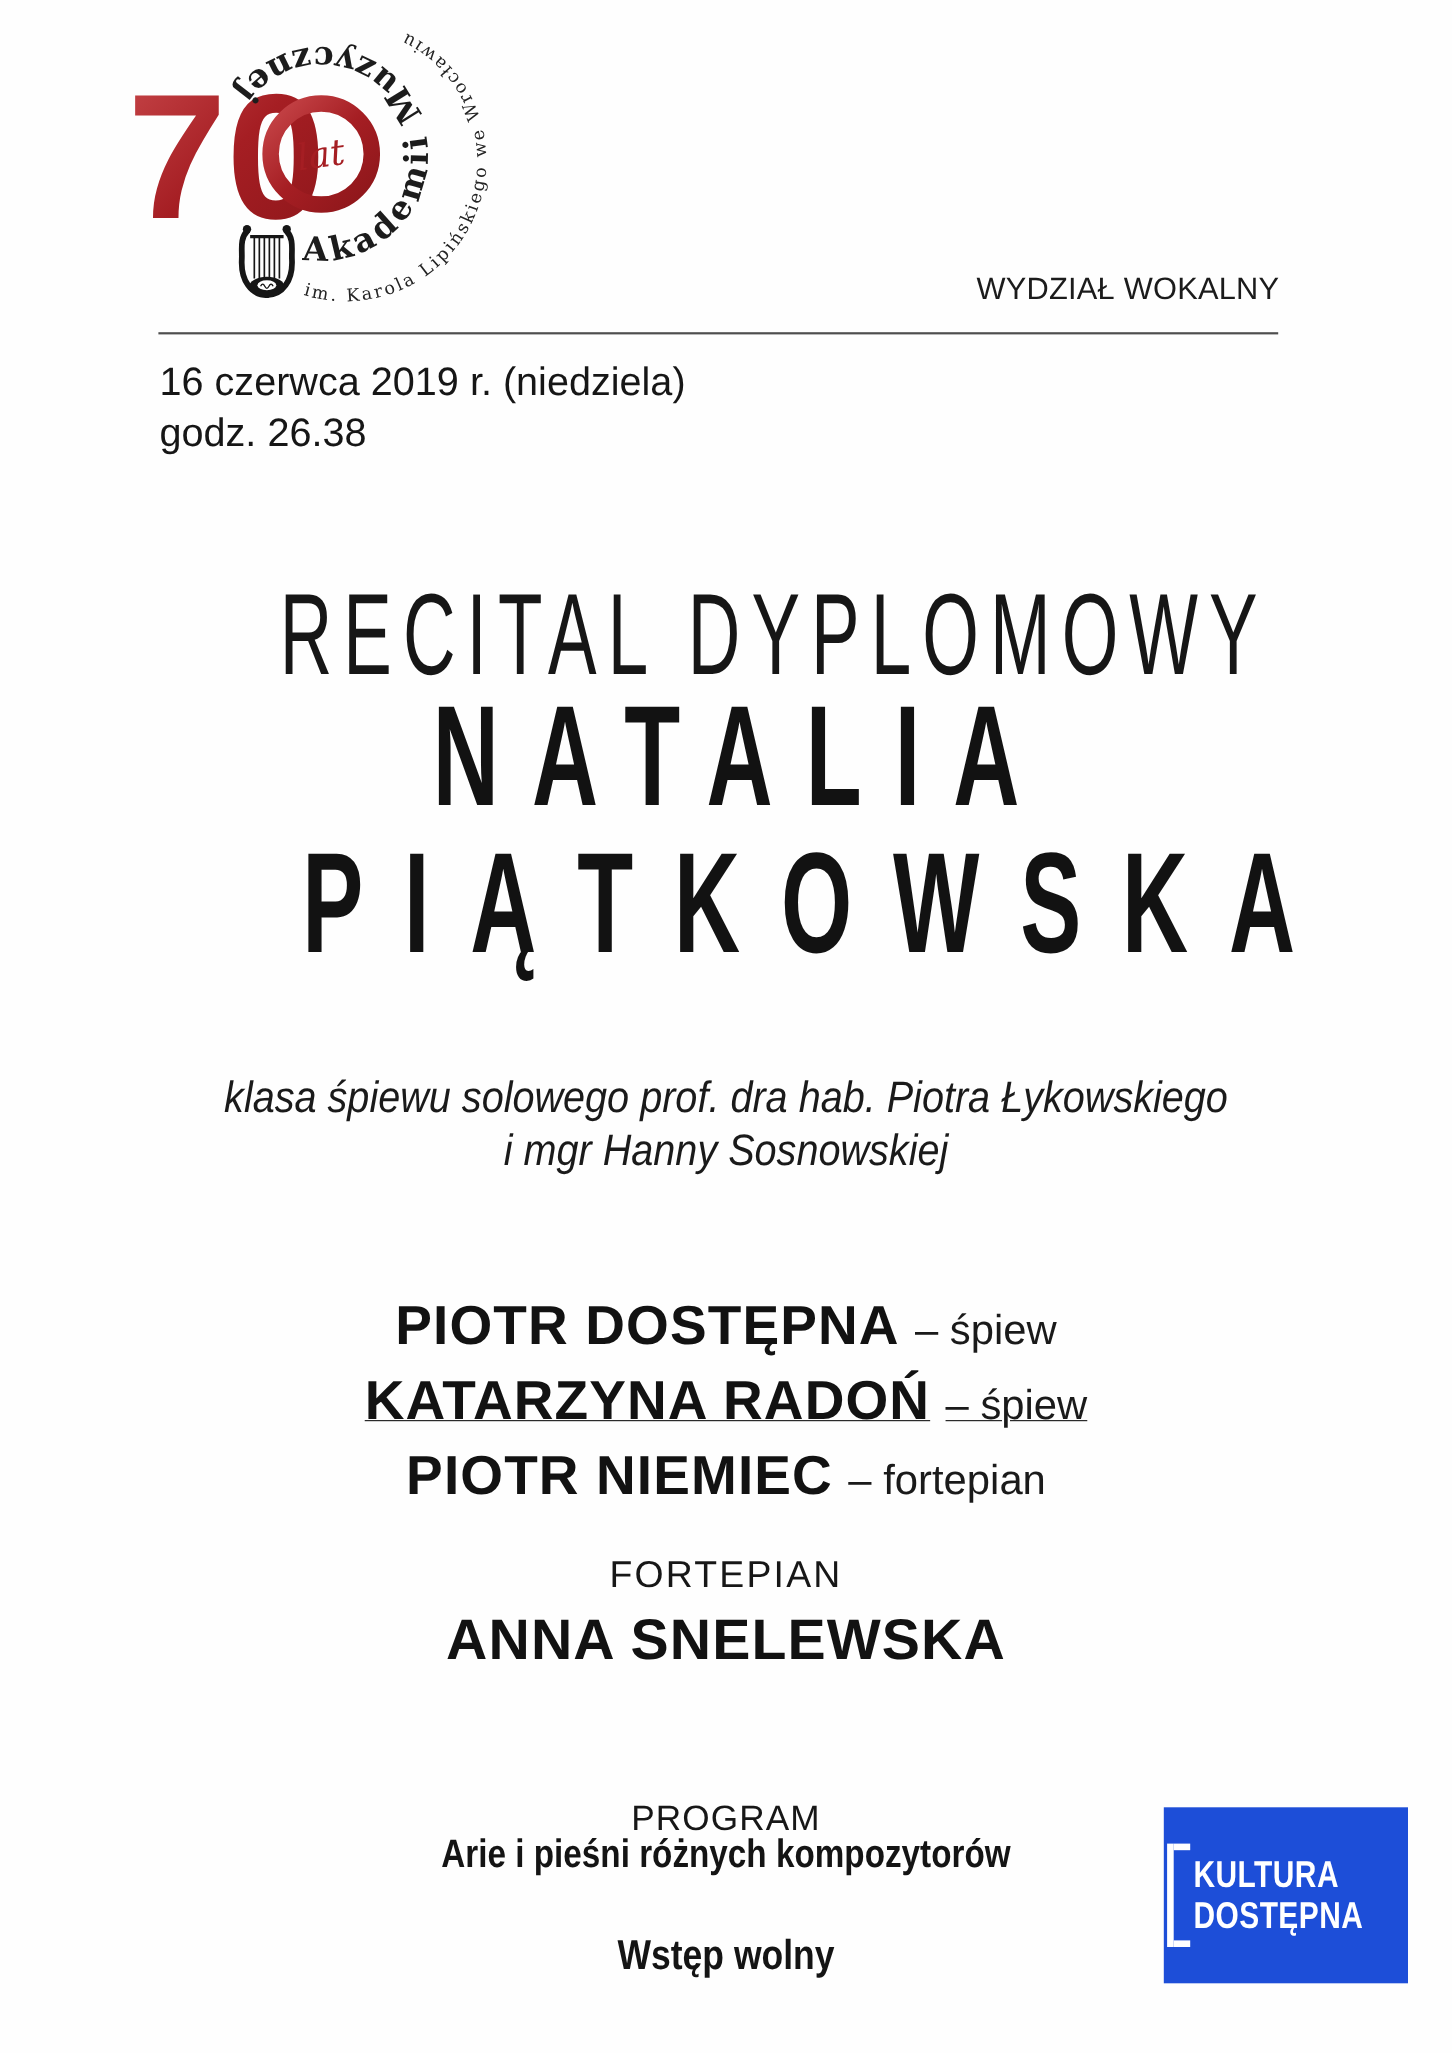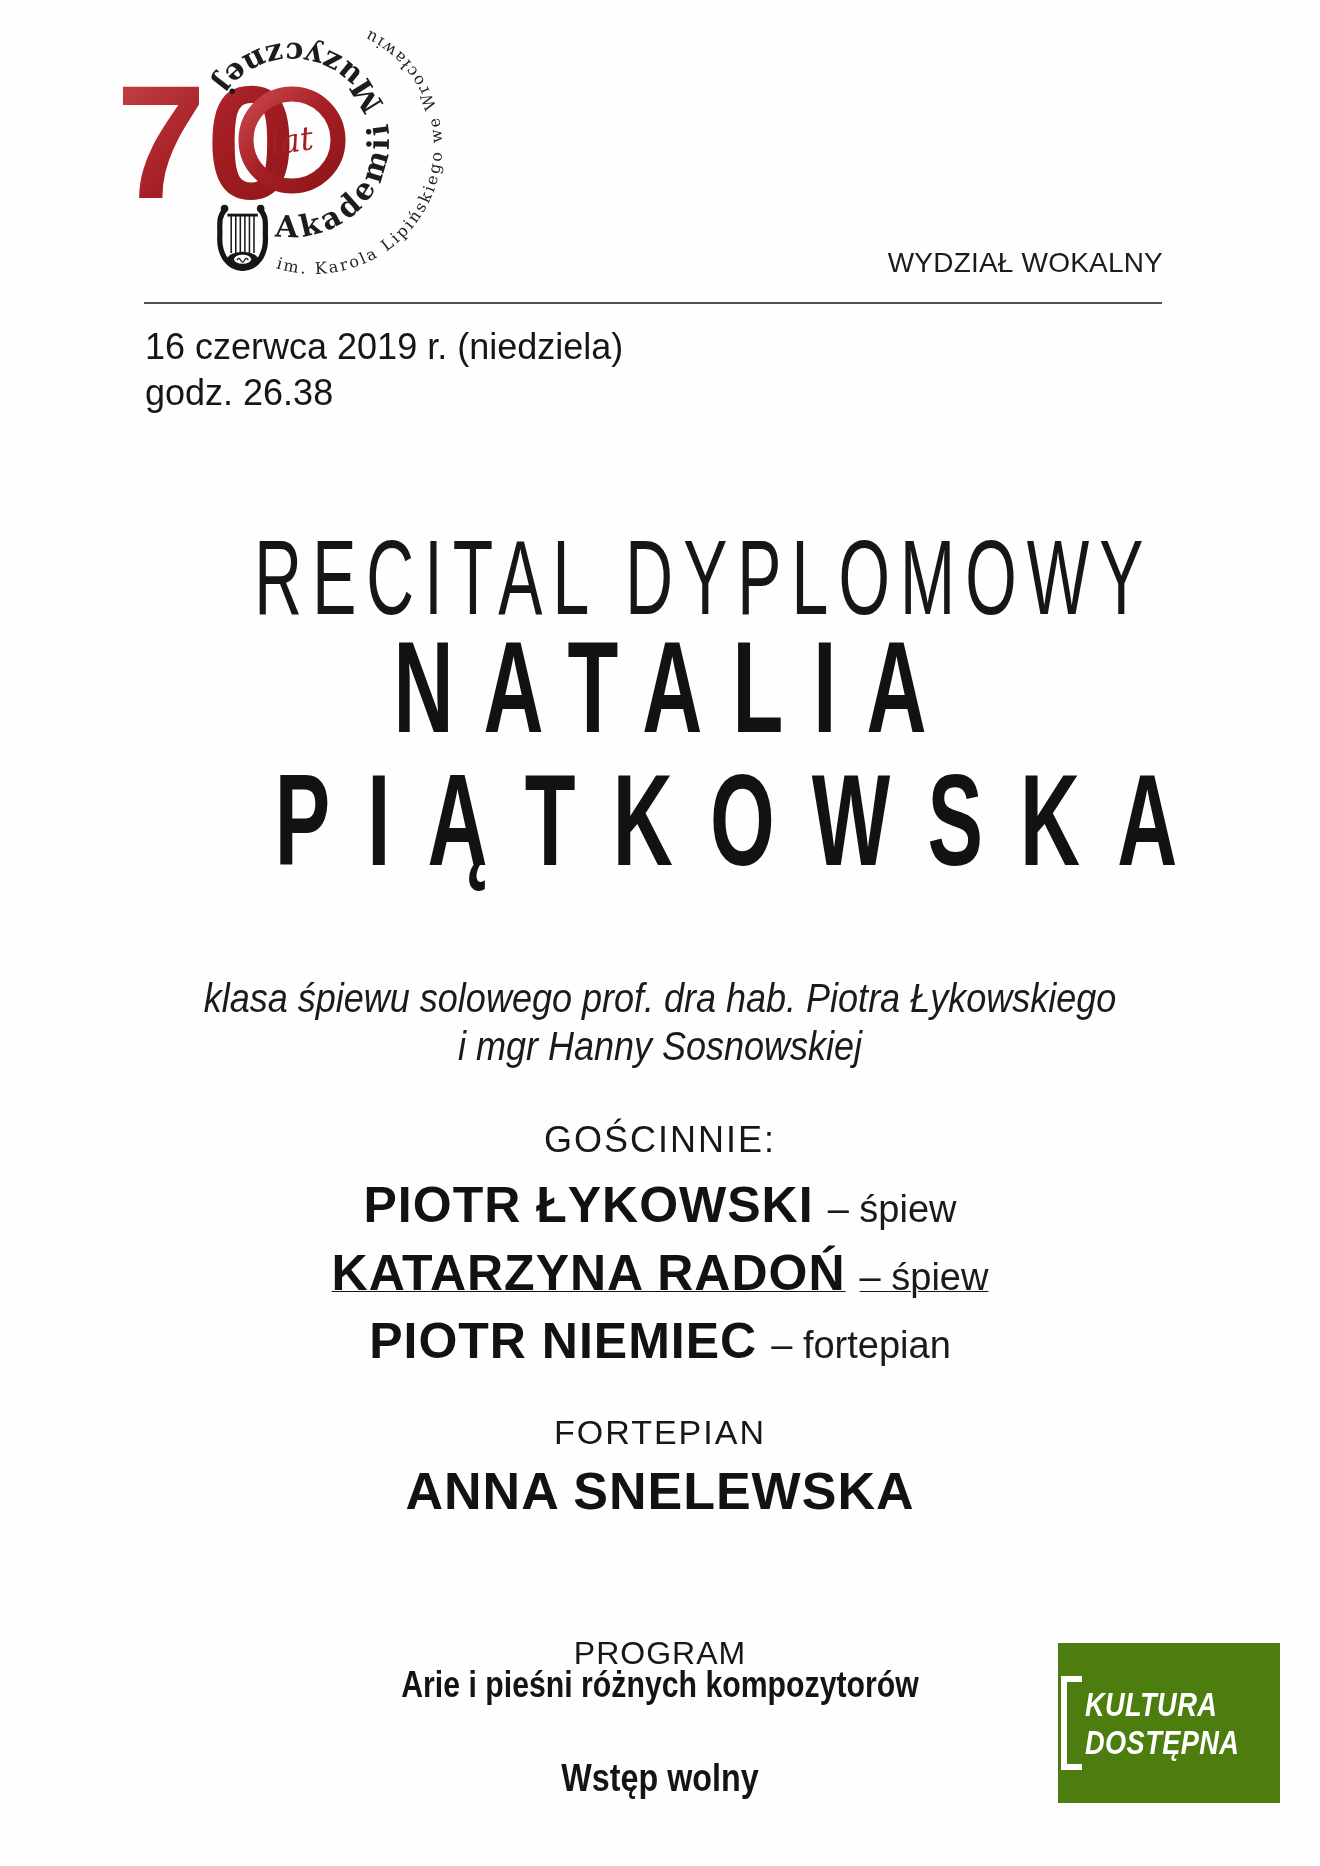--- a/index.html
+++ b/index.html
@@ -120,40 +120,39 @@
 
   <div class="abs cen recital-title">RECITAL DYPLOMOWY</div>
   <div class="abs cen name-line name-first">NATALIA</div>
   <div class="abs cen name-line name-last">PIĄTKOWSKA</div>
 
   <div class="abs cen class-note">
     <div>klasa śpiewu solowego prof. dra hab. Piotra Łykowskiego</div>
     <div>i mgr Hanny Sosnowskiej</div>
   </div>
 
-  <div class="abs cen guests-heading">GOŚCINNIE:</div>
 
   <div class="abs cen guest-line g1">
-    <span class="gname">PIOTR ŁYKOWSKI</span><span class="grole">– śpiew</span>
+    <span class="gname">PIOTR DOSTĘPNA</span><span class="grole">– śpiew</span>
   </div>
   <div class="abs cen guest-line g2">
     <span class="gname">KATARZYNA RADOŃ</span><span class="grole">– śpiew</span>
   </div>
   <div class="abs cen guest-line g3">
     <span class="gname">PIOTR NIEMIEC</span><span class="grole">– fortepian</span>
   </div>
 
   <div class="abs cen fortepian-heading">FORTEPIAN</div>
   <div class="abs cen accomp-name">ANNA SNELEWSKA</div>
 
   <div class="abs cen program-heading">PROGRAM</div>
   <div class="abs cen program-desc">Arie i pieśni różnych kompozytorów</div>
   <div class="abs cen admission">Wstęp wolny</div>
 
-  <div class="abs kultura-box" style="background: #4d7c0f; font-style: italic;">
+  <div class="abs kultura-box" style="background: #1d4ed8;">
     <div class="kultura-bracket"></div>
     <div class="kultura-text">
       <div>KULTURA</div>
       <div>DOSTĘPNA</div>
     </div>
   </div>
 
 </div>
 
 </body></html>

